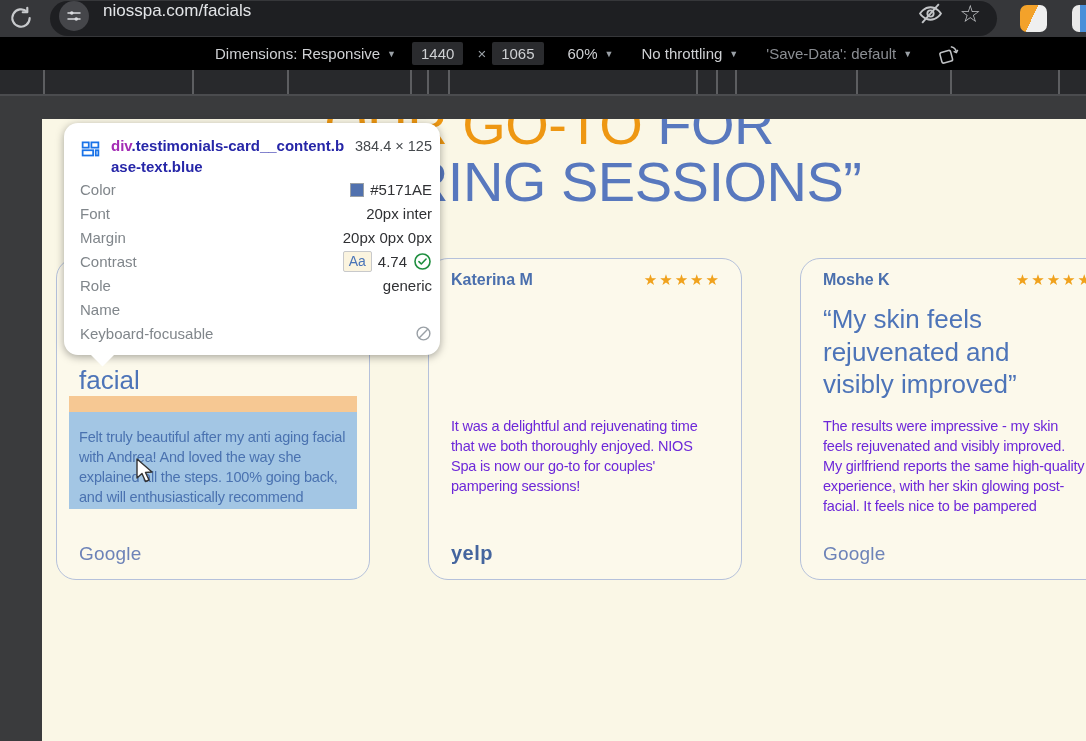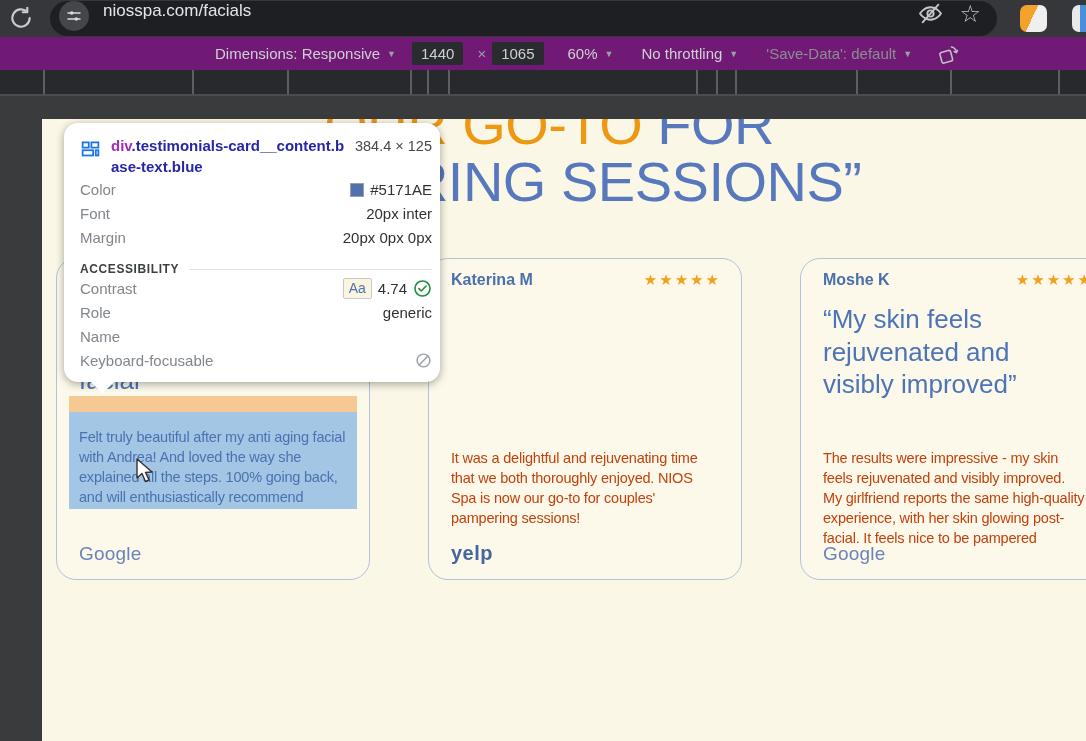--- a/index.html
+++ b/index.html
@@ -14,21 +14,21 @@
   .url{color:#e3e5e8;font-size:17px;margin-left:14px;flex:1;white-space:nowrap;overflow:hidden;}
   .omni-icons{display:flex;align-items:center;gap:16px;margin-right:16px;}
   .eyeoff{width:25px;height:25px;color:#c3c5c8;}
   .star-bm{color:#c3c5c8;font-size:24px;line-height:25px;}
   .ext1{position:absolute;left:1020px;top:5px;width:27px;height:27px;border-radius:7px;
         background:linear-gradient(115deg,#f3a22a 0 46%,#efefef 46% 100%);}
   .ext2{position:absolute;left:1072px;top:5px;width:27px;height:27px;border-radius:7px;
         background:linear-gradient(90deg,#e9e9e9 0 30%,#4a8fd9 30% 100%);}
 
   
-  .devbar{position:absolute;left:0;top:37px;width:1086px;height:33px;background:#701a75;border-bottom:2px solid #f9a8d4;
+  .devbar{position:absolute;left:0;top:37px;width:1086px;height:33px;background:#000000;border-bottom:2px solid #f9a8d4;
           display:flex;align-items:center;font-size:15px;color:#ced0d3;}
   .devbar .pad{width:215px;flex:none;}
   .devitem{display:flex;align-items:center;white-space:nowrap;}
   .caret{font-size:9px;color:#9aa0a6;margin-left:7px;}
   .valbox{background:#2a2b2e;border-radius:2px;padding:3px 9px;margin:0 0 0 16px;}
   .times{color:#9aa0a6;margin:0 6px 0 14px;}
   .gap24{width:24px;flex:none;}.gap28{width:28px;flex:none;}
   .savedata{color:#8b8e93;}
   .rotate{width:22px;height:22px;color:#bfc1c4;margin-left:26px;}
 
@@ -45,21 +45,21 @@
   .h-blue{color:#5878be;}
 
   
   .card{position:absolute;top:139px;width:314px;height:322px;background:#fcf9eb;
         border:1.5px solid #b5c1db;border-radius:20px;box-sizing:border-box;}
   .card1{left:14px;} .card2{left:386px;} .card3{left:758px;}
   .card-head{position:absolute;left:22px;right:20px;top:12px;display:flex;align-items:center;justify-content:space-between;}
   .card-name{color:#4a6fad;font-weight:bold;font-size:16px;}
   .card-stars{color:#f0a21d;font-size:15px;letter-spacing:2px;white-space:nowrap;}
   .card-quote{position:absolute;left:22px;right:46px;top:44px;color:#4d74b8;font-size:26px;line-height:1.25;}
-  .card-body{position:absolute;left:22px;right:28px;top:157px;color:#c2410c;font-size:14.5px;line-height:1.38;letter-spacing:-0.2px;margin-top:32px;}
+  .card-body{position:absolute;left:22px;right:28px;top:157px;color:#6d28d9;font-size:14.5px;line-height:1.38;letter-spacing:-0.2px;}
   .card-logo-g{position:absolute;left:22px;bottom:14px;color:#6d83b8;font-size:19px;font-weight:500;letter-spacing:0.2px;}
   .card-logo-y{position:absolute;left:22px;bottom:14px;color:#44659e;font-size:20px;font-weight:bold;letter-spacing:0.5px;}
 
   
   .clip-quote{position:absolute;left:22px;top:106px;color:#4d74b8;font-size:26px;line-height:30px;z-index:5;}
   .hl-margin{position:absolute;left:12px;right:12px;top:137px;height:16px;background:#f6c893;z-index:6;}
   .hl-content{position:absolute;left:12px;right:12px;top:153px;height:97px;background:#a3c6e4;z-index:6;}
   .hl-content .txt{color:#4a72b0;font-size:14.5px;line-height:1.38;letter-spacing:-0.2px;padding:15px 10px 0 10px;}
 
   
@@ -234,24 +234,20 @@
   </div>
   <div class="tt-row">
     <span class="tt-label">Font</span>
     <span class="tt-value">20px inter</span>
   </div>
   <div class="tt-row">
     <span class="tt-label">Margin</span>
     <span class="tt-value">20px 0px 0px</span>
   </div>
 
-  <div class="tt-acc-head">
-    <span class="tt-acc-title">ACCESSIBILITY</span>
-    <span class="tt-acc-line"></span>
-  </div>
 
   <div class="tt-row">
     <span class="tt-label">Contrast</span>
     <span class="tt-value">
       <span class="aa-badge">Aa</span>
       <span>4.74</span>
       <span>
         <svg viewBox="0 0 24 24" width="19" height="19">
             <circle cx="12" cy="12" r="9.5" fill="none" stroke="#1e8e3e" stroke-width="2"></circle>
             <path d="M7.5 12.2l3 3 6-6.4" fill="none" stroke="#1e8e3e" stroke-width="2" stroke-linecap="round" stroke-linejoin="round"></path>

